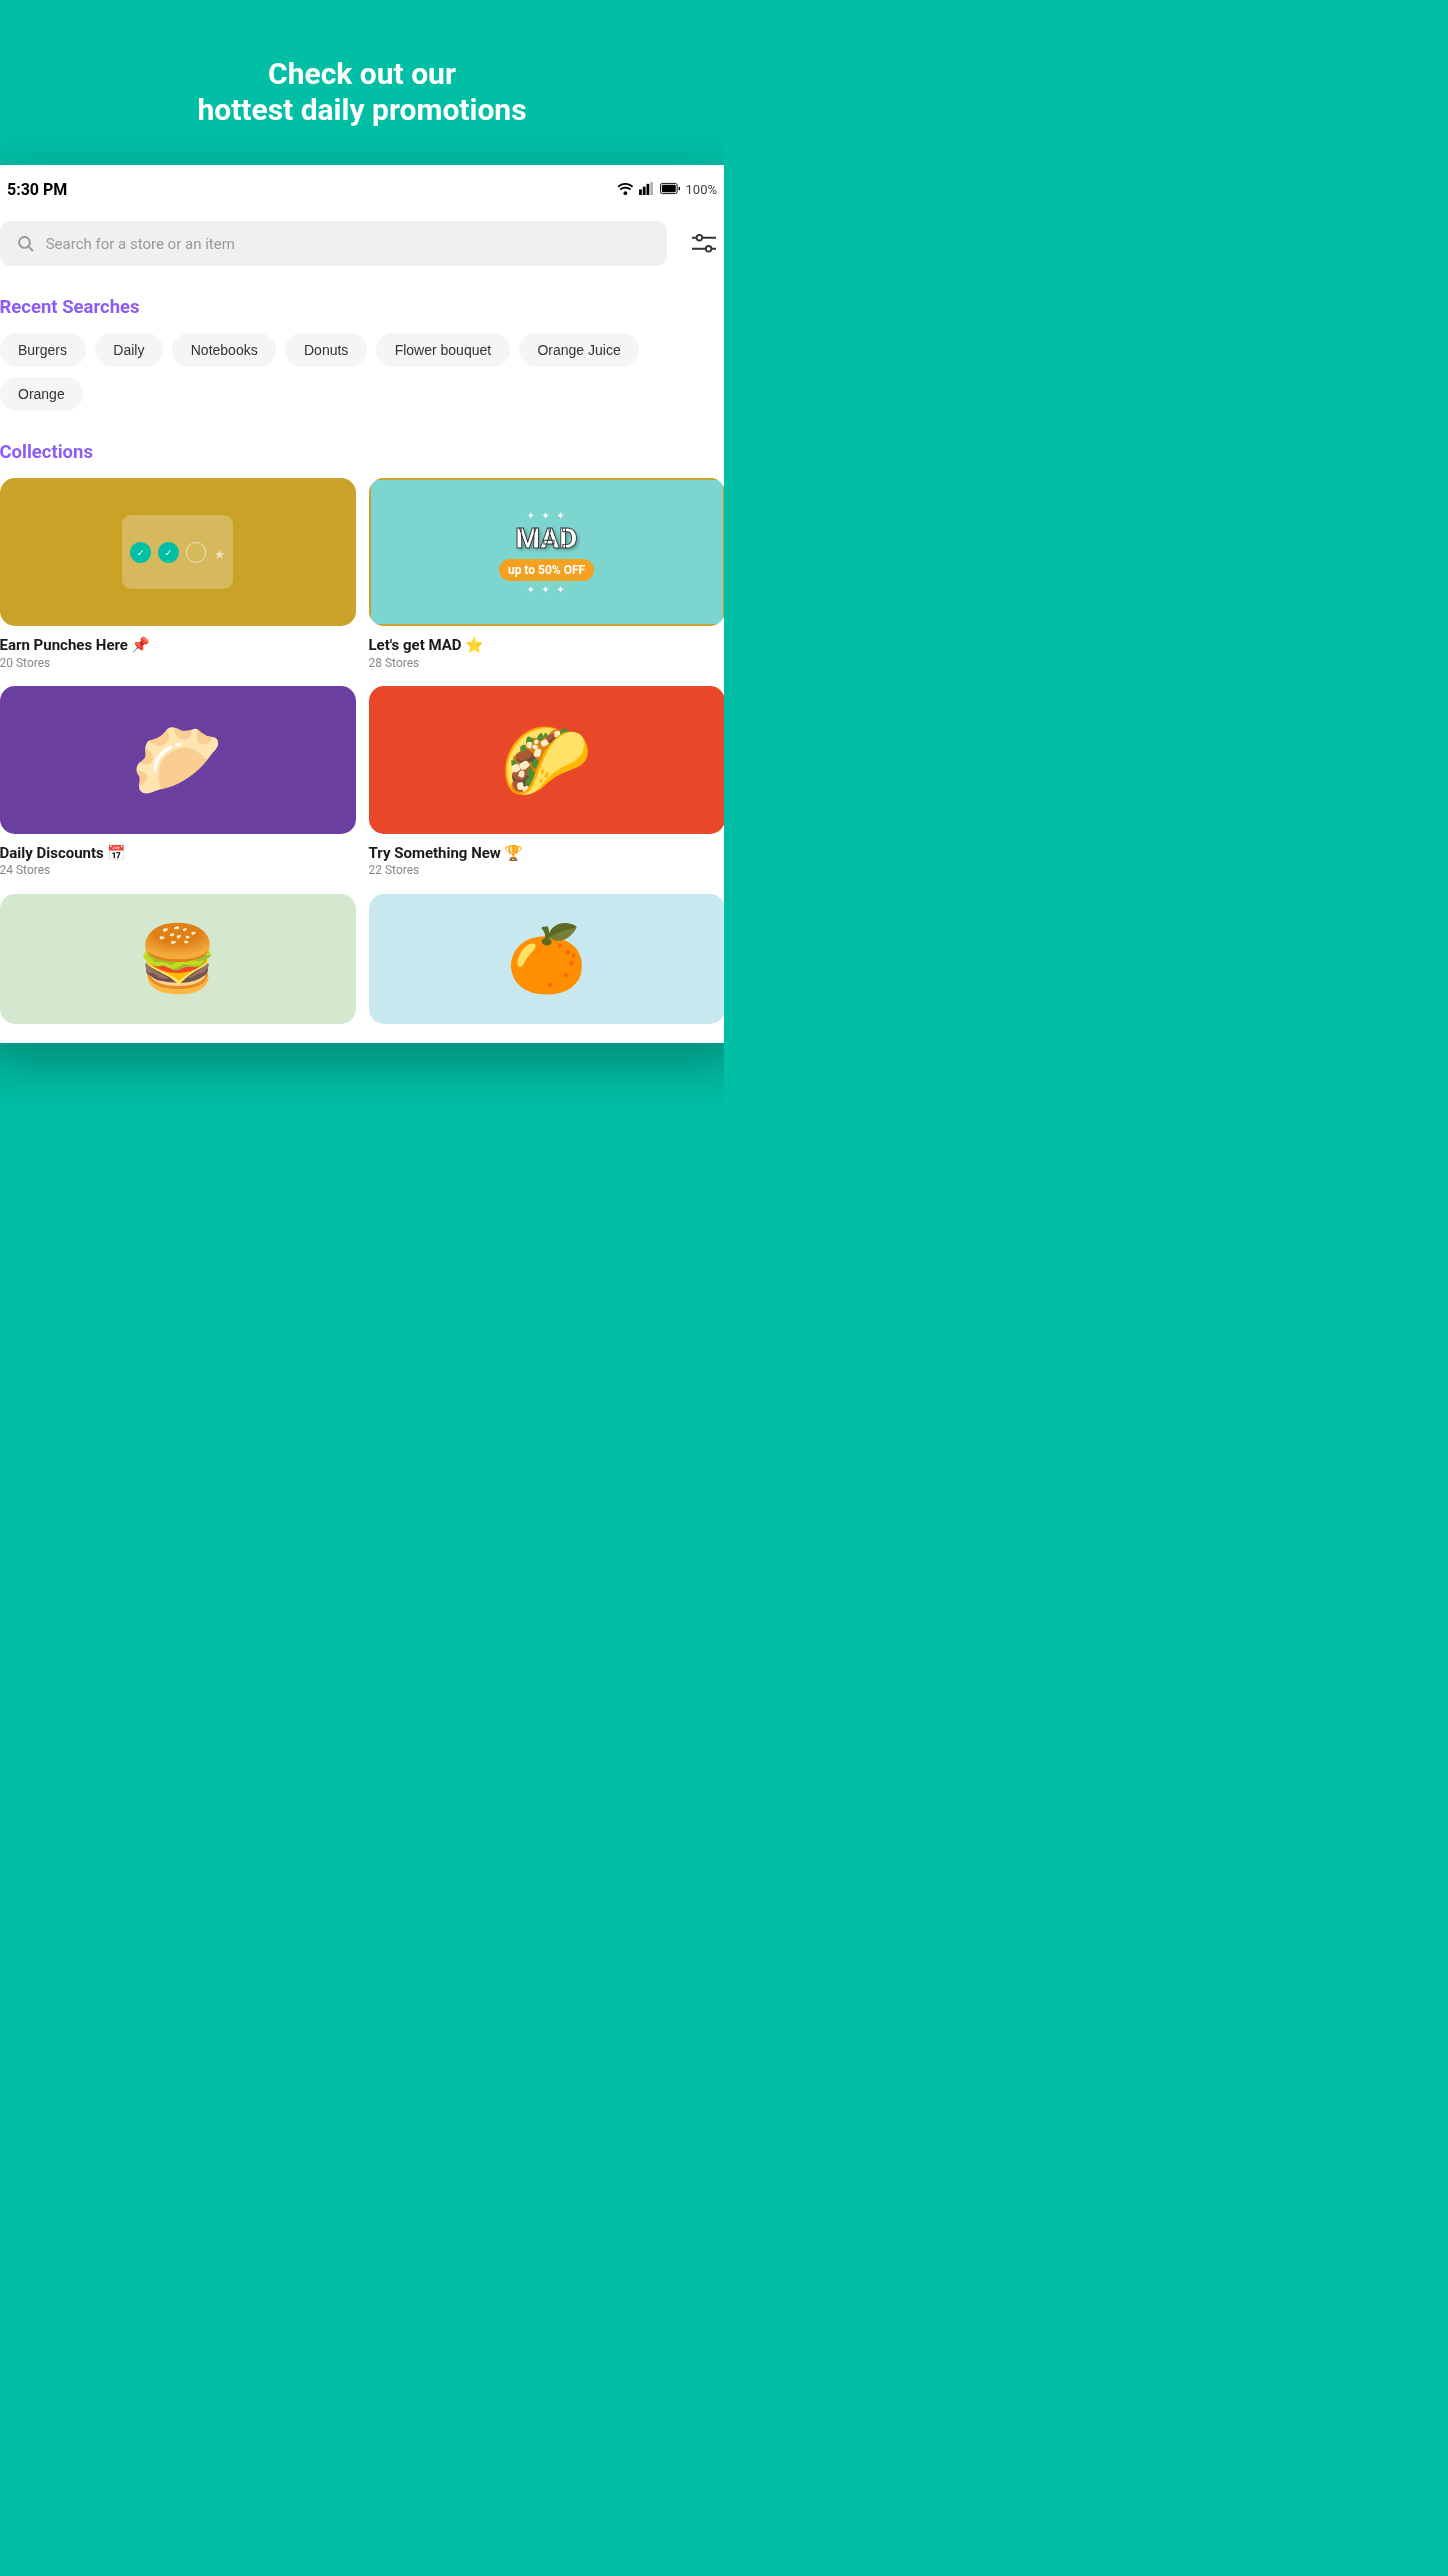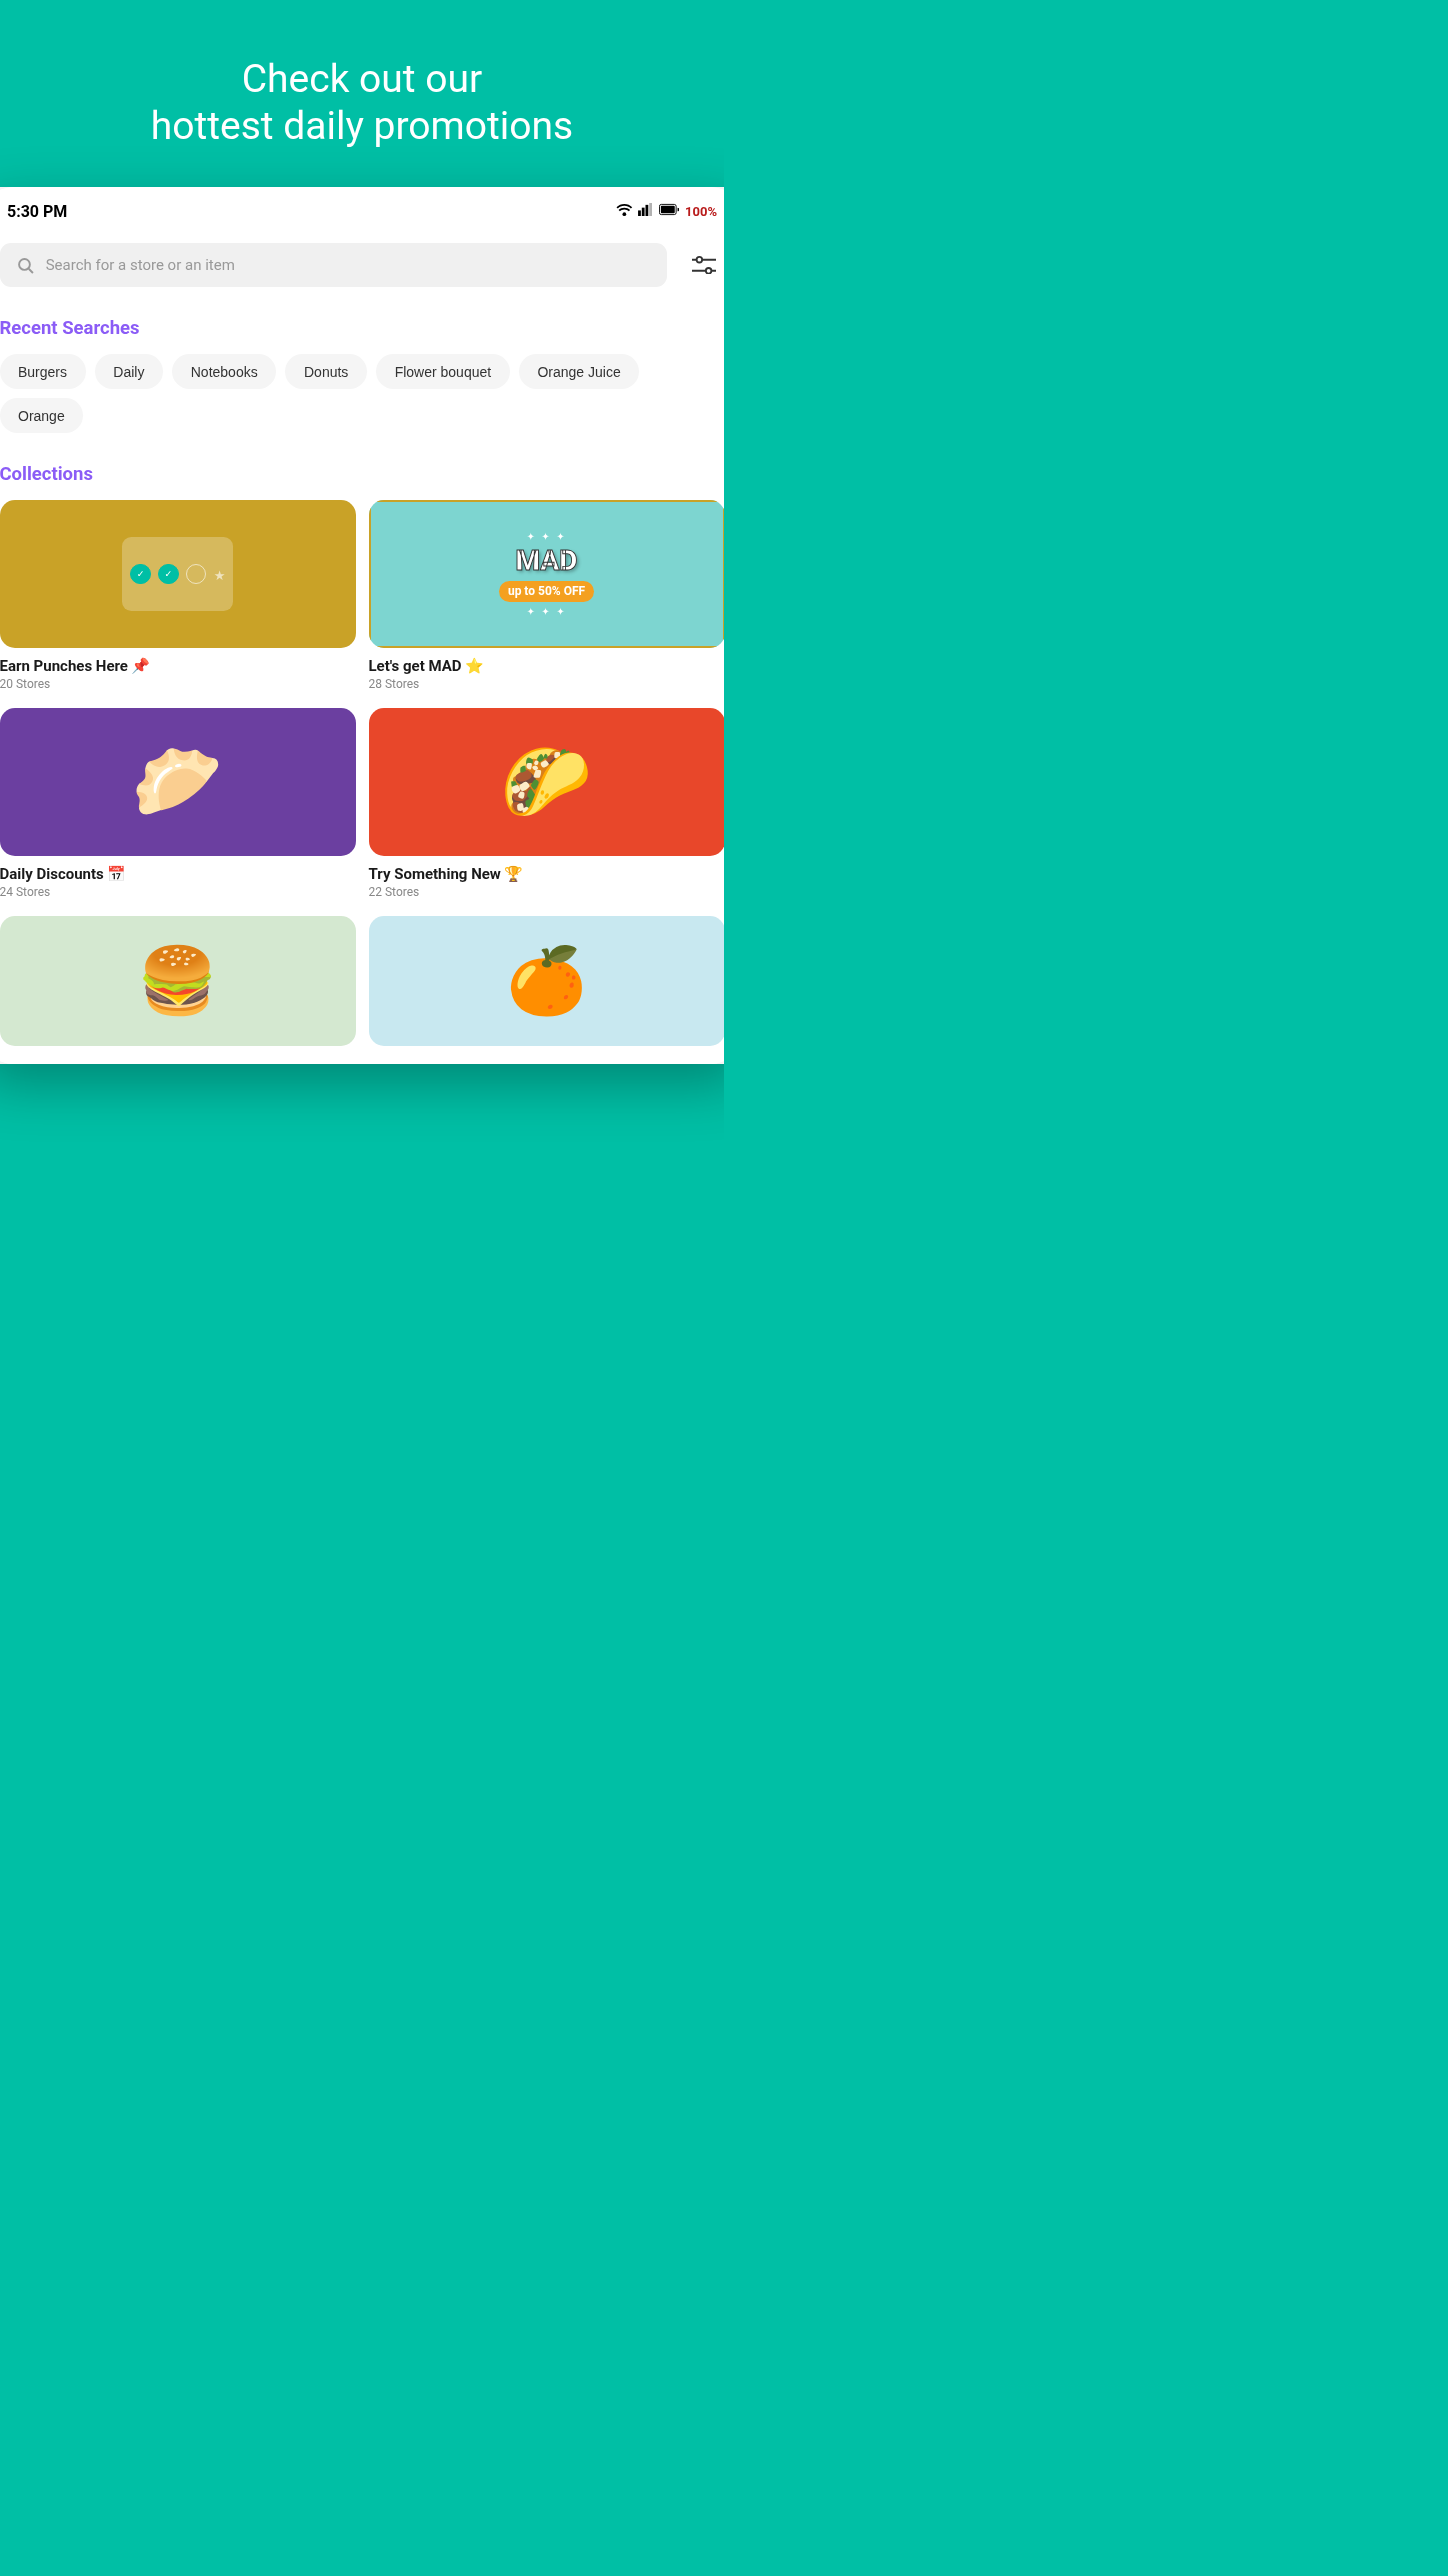--- a/index.html
+++ b/index.html
@@ -16,22 +16,22 @@
     }
 
     .header-section {
       width: 100%;
       padding: 56px 37px 37px 37px;
       text-align: center;
       color: white;
     }
 
     .header-title {
-      font-size: 39px;
-      font-weight: 400;
+      font-size: 30px;
+      font-weight: 700;
       line-height: 1.2;
     }
 
     .phone-container {
       width: 762px;
       background: #f5f5f5;
       border-radius: 14px;
       overflow: hidden;
       margin-bottom: 37px;
       box-shadow: 0 18.5px 56px rgba(0,0,0,0.3);
@@ -56,22 +56,22 @@
       font-size: 16px;
       font-weight: 700;
       color: #000;
     }
 
     .status-icons {
       display: flex;
       align-items: center;
       gap: 5.6px;
       font-size: 13px;
-      font-weight: 700;
-      color: #b91c1c;
+      font-weight: 400;
+      color: #404040;
       text-align: center;
     }
 
     
     .search-section {
       padding: 15px 18.5px;
       background: white;
       display: flex;
       align-items: center;
       gap: 17px;

